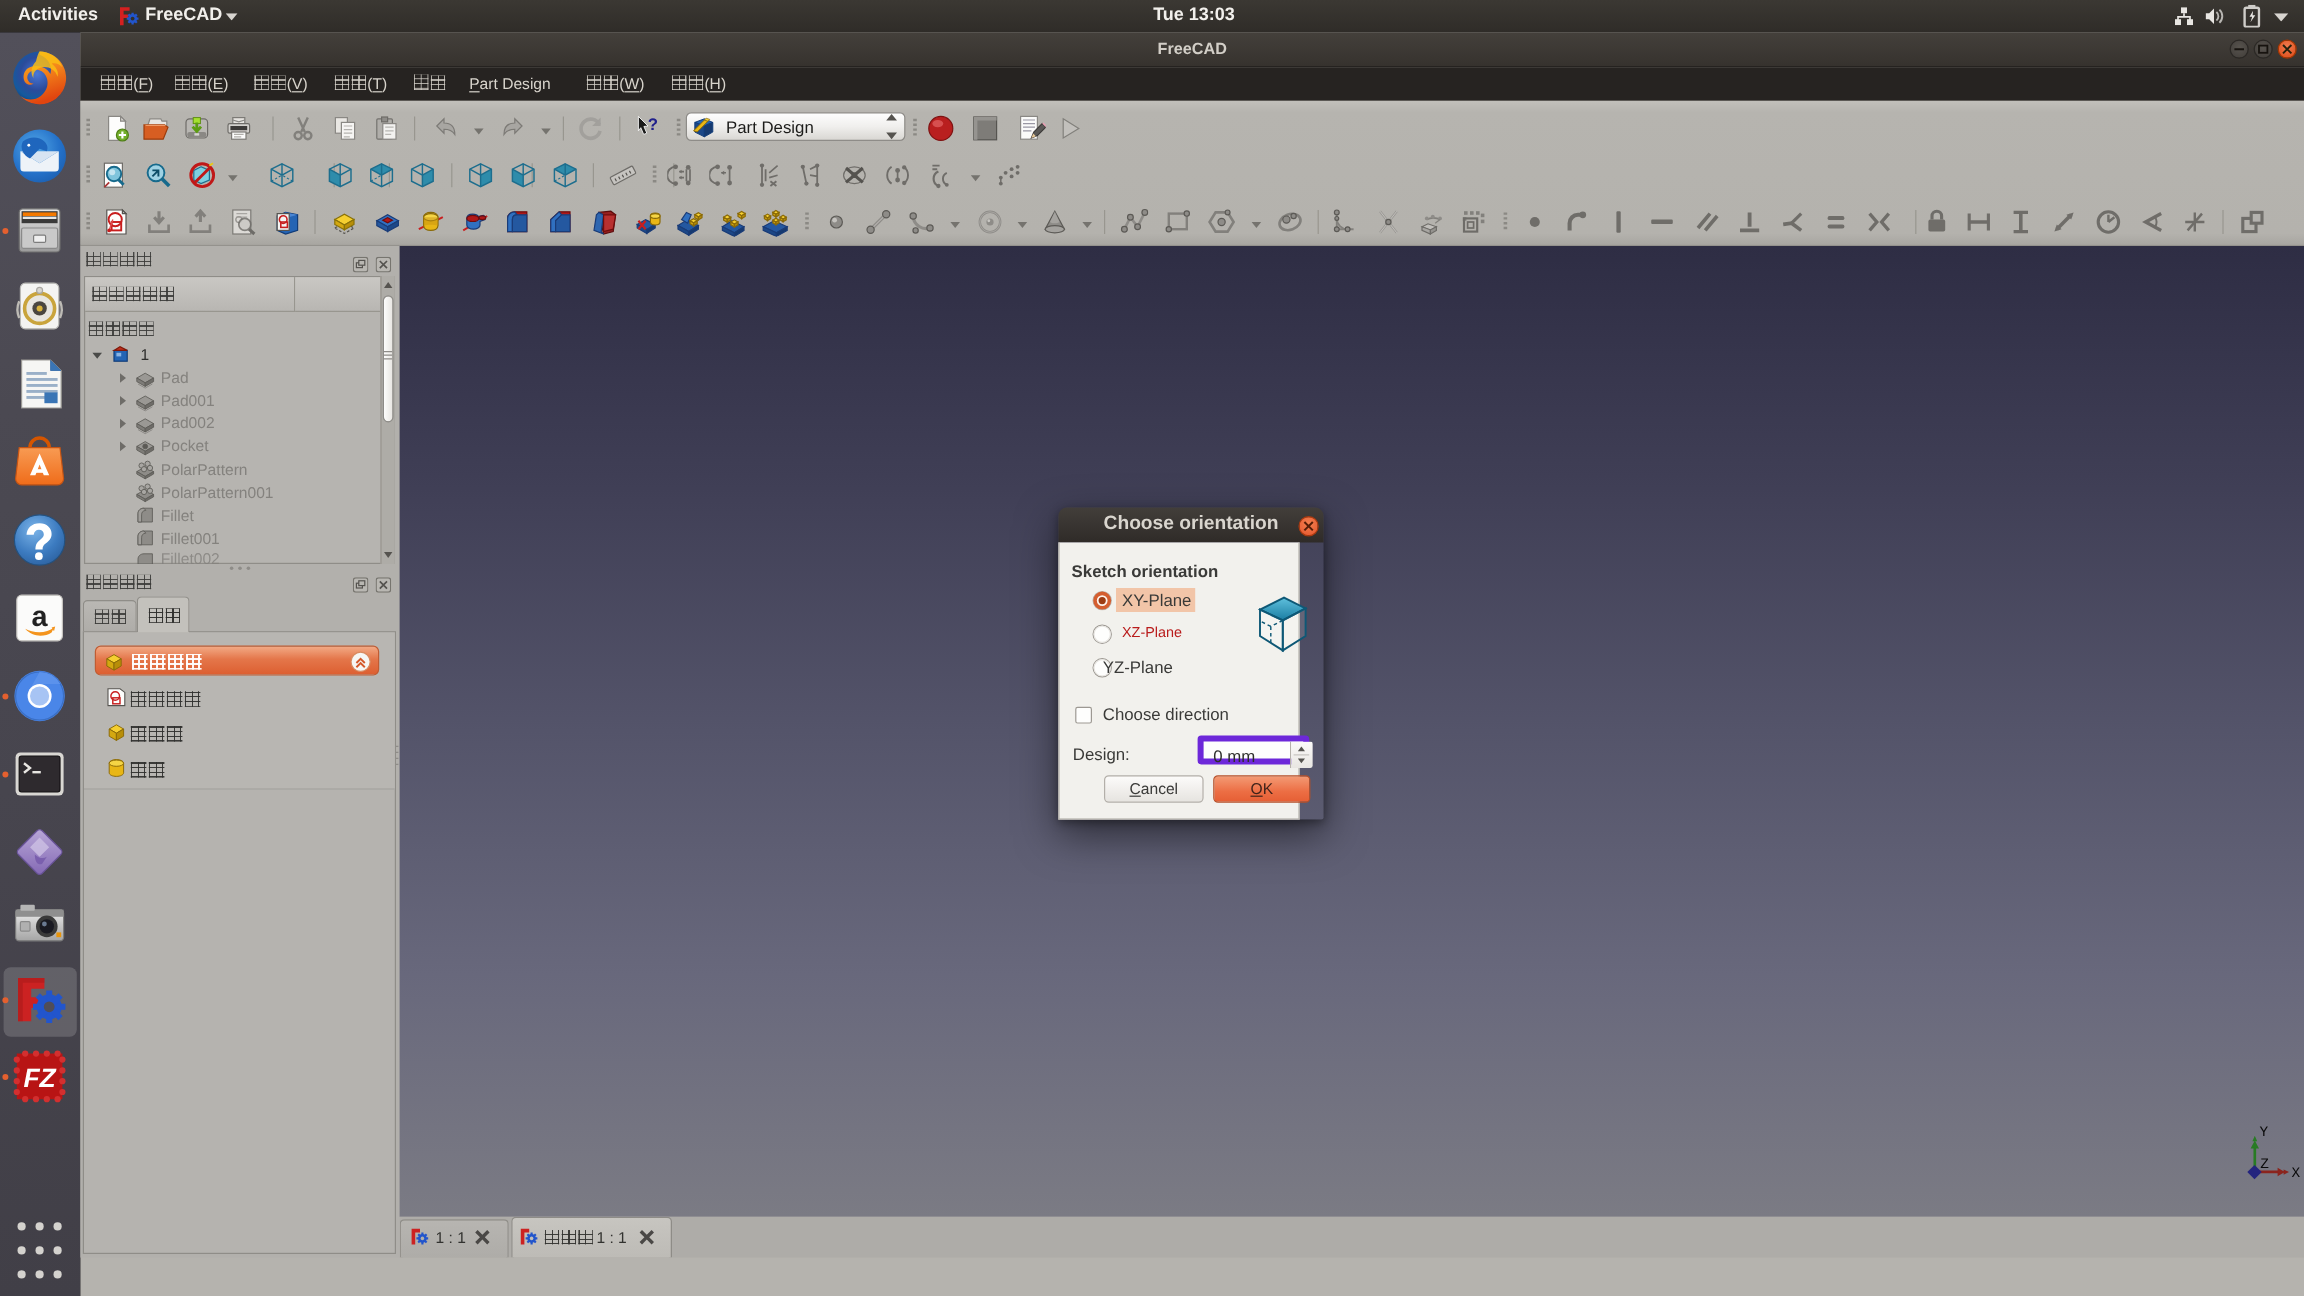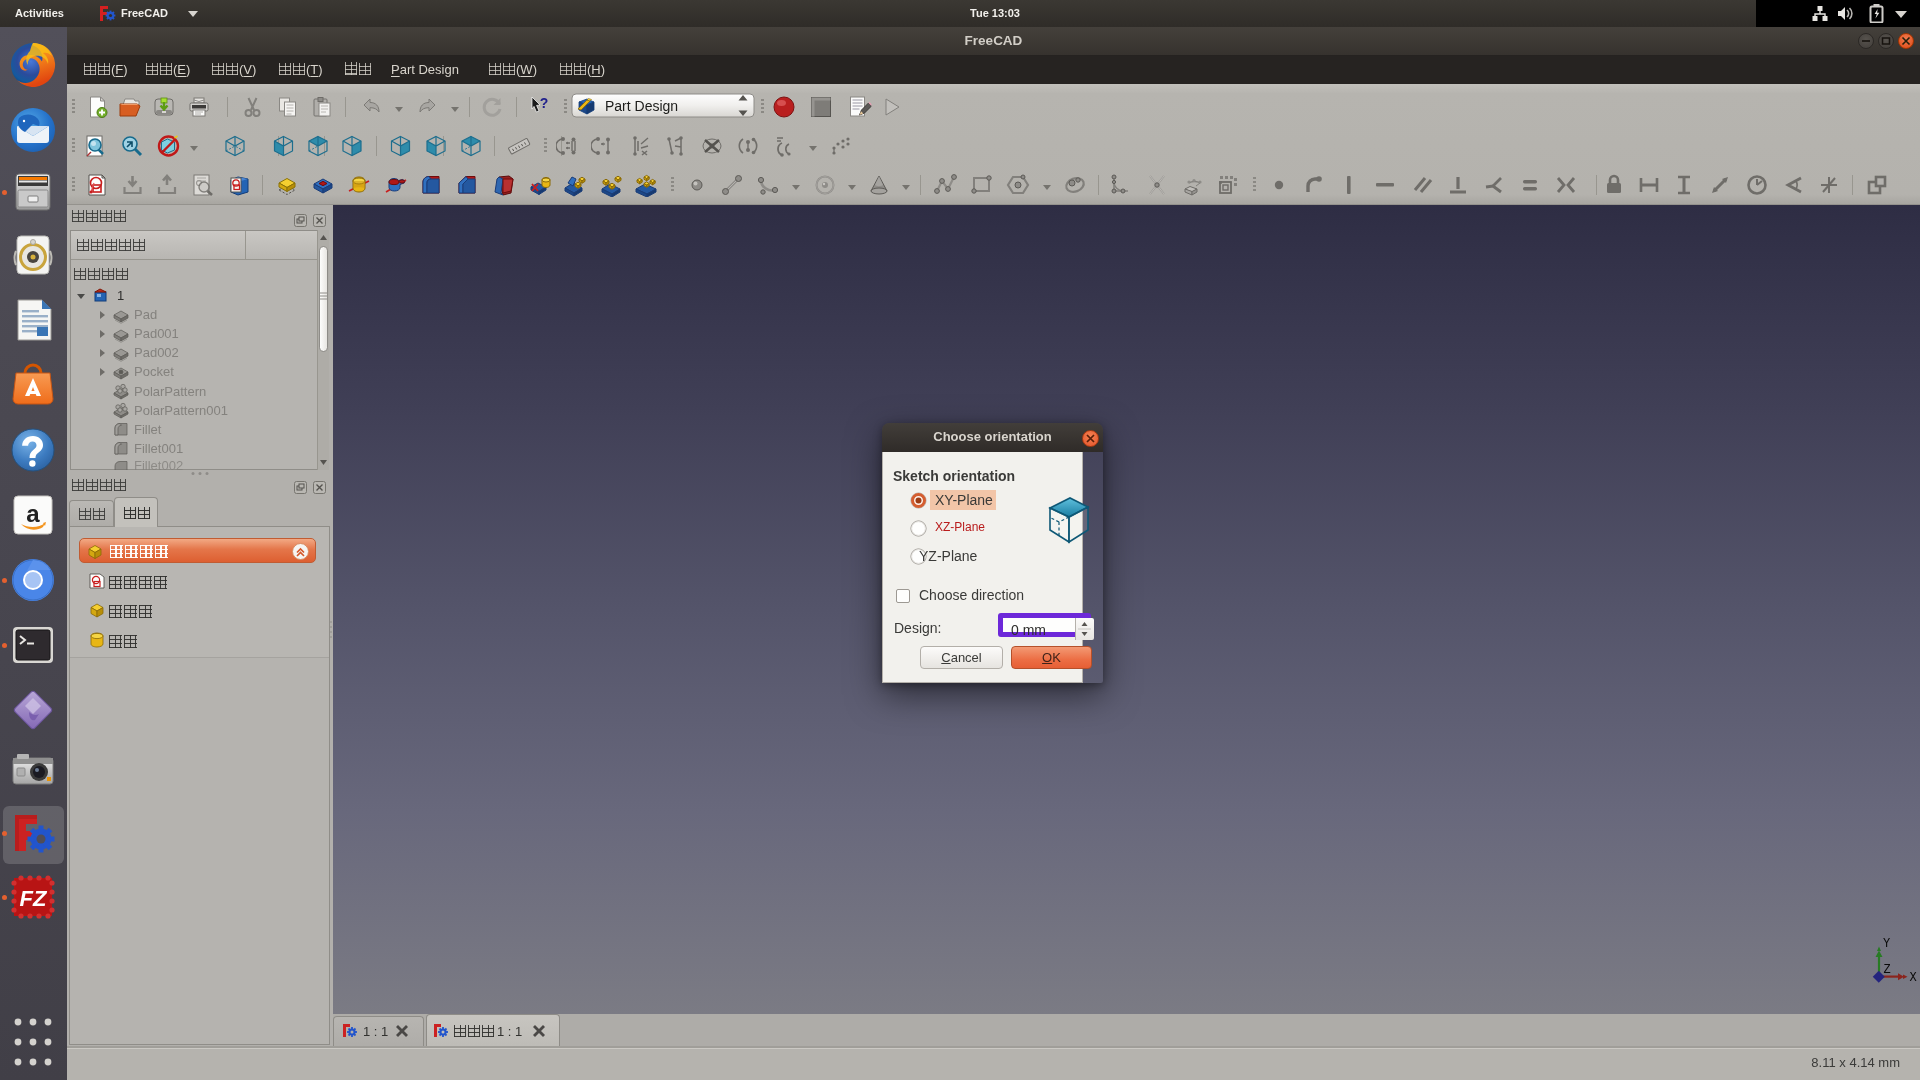--- a/index.html
+++ b/index.html
@@ -5,21 +5,21 @@
 html,body{width:1920px;height:1080px;overflow:hidden;background:#000;font-family:"Liberation Sans",sans-serif;-webkit-font-smoothing:antialiased}
 #root{position:absolute;left:0;top:0;width:1920px;height:1080px}
 .abs{position:absolute}
 
 .cj{display:inline-block;width:12px;height:12px;margin:0 1px;vertical-align:-1px;
  background-image:repeating-linear-gradient(0deg,var(--c) 0 1px,transparent 1px 3.9px),repeating-linear-gradient(90deg,var(--c) 0 1px,transparent 1px 5.6px);
  background-size:100% 100%}
 .cj.b{background-image:repeating-linear-gradient(0deg,var(--c) 0 1.4px,transparent 1.4px 4px),repeating-linear-gradient(90deg,var(--c) 0 1.4px,transparent 1.4px 5.2px)}
 .cj.s14{width:13px;height:13px;vertical-align:-1.5px}
 
-#topbar{left:0;top:0;width:1756px;height:27px;background:linear-gradient(#3b3833,#2f2c28);color:#f2f0ec;font-size:11px}
+#topbar{left:0;top:0;width:1920px;height:27px;background:linear-gradient(#3b3833,#2f2c28);color:#f2f0ec;font-size:15px}
 #topbar .it{position:absolute;top:0;height:27px;line-height:26px}
 
 #dock{left:0;top:27px;width:67px;height:1053px;background:linear-gradient(180deg,#52505a 0%,#4b4952 30%,#47454e 60%,#413f47 100%)}
 .dki{position:absolute;left:9px;width:48px;height:48px}
 .dot{position:absolute;left:2px;width:5px;height:5px;border-radius:50%;background:#e4602f}
 
 #win{left:67px;top:27px;width:1853px;height:1053px;background:#b5b3ae}
 #titlebar{left:0;top:0;width:1853px;height:29px;background:linear-gradient(#44403b,#36322e);border-bottom:1px solid #252220}
 #titlebar .t{position:absolute;left:0;right:0;top:0;height:29px;line-height:28px;text-align:center;color:#d2cec7;font-weight:bold;font-size:13.5px}
 #menubar{left:0;top:29px;width:1853px;height:28px;background:#262321;color:#d8d4cc;font-size:13px}
@@ -29,21 +29,21 @@
 
 #lpanel{left:0;top:178px;width:266px;height:843px;background:#b2b0ac;color:#363634;font-size:13px}
 .ptitle{position:absolute;left:4px;height:16px;line-height:15px;color:#3b3b39}
 .frame{position:absolute;border:1px solid #8f8d88}
 
 #view{left:266px;top:178px;width:1587px;height:809px;background:linear-gradient(180deg,#2e2d44 0%,#403f56 25%,#54546a 50%,#68687c 75%,#7b7b84 100%)}
 #tabbar{left:266px;top:987px;width:1587px;height:34px;background:#aeaca8}
 #sbar{left:0;top:1021px;width:1853px;height:32px;background:#b5b3ae;border-top:1px solid #cbc9c4;box-shadow:0 -2px 0 #a09e99}
 
 #dlg{left:882px;top:423px;width:221px;height:260px;border-radius:8px 8px 2px 2px;box-shadow:0 12px 34px rgba(0,0,0,.5),0 2px 8px rgba(0,0,0,.35);font-size:13px}
-#dlgtitle{position:absolute;left:0;top:0;width:221px;height:29px;border-radius:7px 7px 0 0;background:linear-gradient(#423e3a,#2f2b28);color:#d9d5ce;font-weight:bold;text-align:center;line-height:28px;font-size:13px}
+#dlgtitle{position:absolute;left:0;top:0;width:221px;height:29px;border-radius:7px 7px 0 0;background:linear-gradient(#423e3a,#2f2b28);color:#d9d5ce;font-weight:bold;text-align:center;line-height:28px;font-size:16px}
 #dlgbody{position:absolute;left:0;top:29px;width:201px;height:231px;background:#f2f1ed;border:1px solid #b4b0aa;border-top:none}
 .btn{position:absolute;height:23px;border-radius:4px;text-align:center;line-height:21px;font-size:13px}
 </style></head>
 <body>
 <div id="root">
   <div id="topbar" class="abs">
     <div class="it" style="left:15px;font-weight:bold">Activities</div>
     <svg class="abs" style="left:99px;top:5px" width="17" height="17" viewBox="0 0 17 17">
         <path d="M1 1h8v3H4v3h4v3H4v6H1z" fill="#d42020"></path>
         <g>
@@ -1103,23 +1103,20 @@
             <line x1="6.5" y1="5.5" x2="13.5" y2="12.5"></line>
             <line x1="6.5" y1="12.5" x2="13.5" y2="5.5"></line>
           </g>
           <circle cx="10" cy="9" r="1.5" fill="#c2c0bb"></circle>
         </svg>
       <div class="abs" style="left:120px;top:10px;--c:rgba(50,50,47,.92)"><i class="cj"></i><i class="cj"></i><i class="cj"></i><span style="margin-left:2px">1 : 1</span></div>
       <svg class="abs" style="left:199px;top:10px" width="14" height="14">
           <path d="M3 1l4 4 4-4 2 2-4 4 4 4-2 2-4-4-4 4-2-2 4-4-4-4z" fill="#4a4846"></path>
         </svg>
     </div>
-    <div id="sbar" class="abs">
-        <div class="abs" style="right:20px;top:6px;font-size:13px;color:#3b3b39">8.11 x 4.14 mm</div>
-      </div>
   </div>
   <div id="dlg" class="abs">
     <div id="dlgtitle">Choose orientation</div>
     <div class="abs" style="left:199.5px;top:6.5px;width:17px;height:17px;border-radius:50%;background:radial-gradient(circle at 50% 35%,#f48050,#e4542c);border:1px solid #aa3a10"></div>
     <svg class="abs" style="left:199.5px;top:6.5px" width="17" height="17">
         <path d="M5 5l7 7M12 5l-7 7" stroke="#571e08" stroke-width="1.7"></path>
       </svg>
     <div id="dlgbody">
       <div class="abs" style="left:10px;top:16px;font-weight:bold;font-size:14px;color:#3a3a38">Sketch orientation</div>
       <div class="abs" style="left:47px;top:38px;width:66px;height:20px;background:#f2c5a8"></div>

